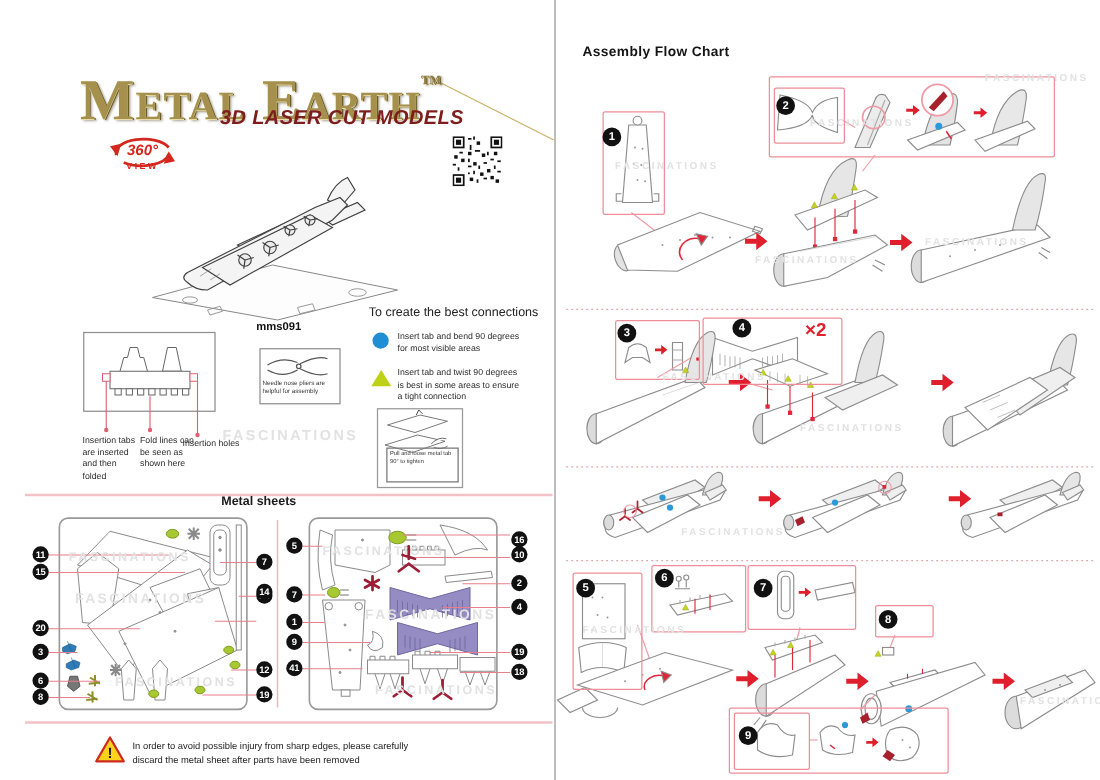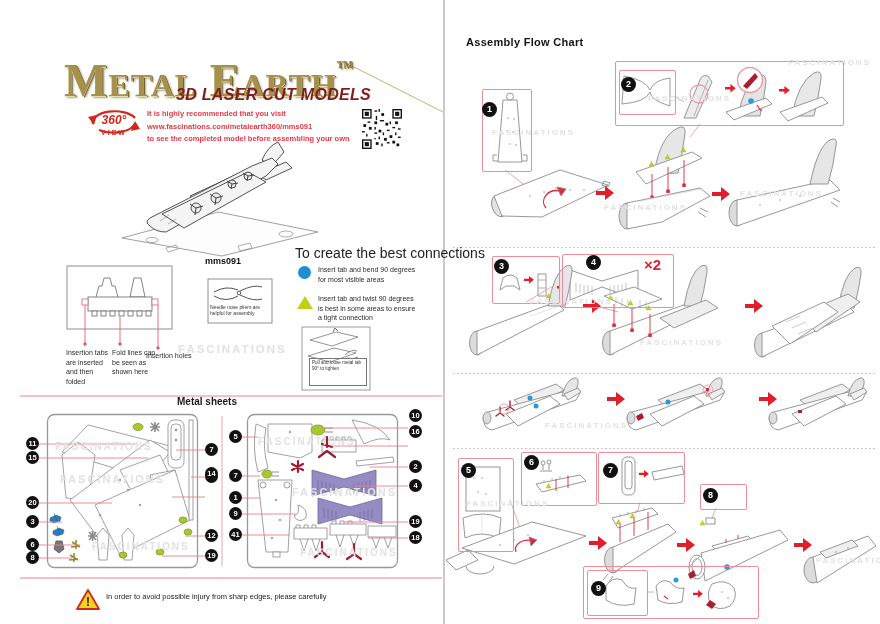--- a/index.html
+++ b/index.html
@@ -8,21 +8,21 @@
   .abs{position:absolute;}
   
   #logo{left:64px;top:42px;font-family:"Liberation Serif",serif;font-variant:small-caps;
         font-weight:bold;font-size:46px;line-height:46px;color:#a5914d;letter-spacing:1px;
         text-shadow:0 1px 0 #e8dca8,1px 1px 0 #6b5a22,2px 2px 2px rgba(60,45,10,.45);}
   #logo-tm{font-size:10px;vertical-align:28px;letter-spacing:0;font-variant:normal;color:#8c7a40;}
   #logo-sub{left:176px;top:86px;font-size:16px;font-style:italic;font-weight:bold;color:#7f1d1d;letter-spacing:.3px;}
   #rec{left:147px;top:108px;font-size:7.5px;line-height:12.5px;font-weight:600;color:#e63946;}
   
   .t7{font-size:7px;line-height:9.5px;color:#2c2c2c;}
-  #conn-header{left:295px;top:245px;font-size:14px;font-weight:500;color:#222;}
+  #conn-header{left:295px;top:245px;font-size:10px;font-weight:500;color:#222;}
   #mms{left:188px;top:256px;width:70px;text-align:center;font-size:9px;font-weight:bold;color:#111;}
   #sheets-title{left:150px;top:396px;width:114px;text-align:center;font-size:10px;font-weight:bold;color:#1a1a1a;}
   #flow-title{left:466px;top:36px;font-size:11px;font-weight:600;color:#141414;letter-spacing:.3px;}
   .wm{color:#e2e2e2;font-weight:bold;letter-spacing:2px;}
   .pinkbox{border:1.5px solid #ee8e9a;border-radius:2px;}
   .nbadge{width:13px;height:13px;border-radius:50%;background:#111;color:#fff;font-size:7.5px;
           font-weight:bold;text-align:center;line-height:13px;}
   .sbadge{width:15px;height:15px;border-radius:50%;background:#111;color:#fff;font-size:9px;
           font-weight:bold;text-align:center;line-height:15px;}
   .pline{background:#f2c2c6;height:1.5px;}
@@ -511,25 +511,20 @@
 
 <svg class="abs" style="left:86px;top:103px" width="56" height="40" viewBox="0 0 56 40">
   <path d="M7,21 A22,11 0 0 1 49,15" stroke="#d4281e" stroke-width="2.2" fill="none"></path>
   <polygon points="2,14 11,12 8,22" fill="#d4281e"></polygon>
   <path d="M49,20 A22,11 0 0 1 13,27" stroke="#d4281e" stroke-width="2.2" fill="none"></path>
   <polygon points="54,26 45,28 49,18" fill="#d4281e"></polygon>
   <text x="28" y="21" font-size="12" font-weight="bold" font-style="italic" fill="#d4281e" text-anchor="middle" font-family="Liberation Sans,sans-serif">360°</text>
   <text x="28" y="32" font-size="7" font-weight="bold" fill="#d4281e" text-anchor="middle" letter-spacing="2" font-family="Liberation Sans,sans-serif">VIEW</text>
 </svg>
 
-<div class="abs" id="rec">
-  <div>It is highly recommended that you visit</div>
-  <div>www.fascinations.com/metalearth360/mms091</div>
-  <div>to see the completed model before assembling your own</div>
-</div>
 
 <svg class="abs" style="left:362px;top:109px" width="40" height="40" viewBox="0 0 29 29">
   <rect x="0" y="0" width="29" height="29" fill="#fff"></rect>
   <g fill="#111">
     <rect x="0" y="0" width="7" height="7"></rect>
         <rect x="22" y="0" width="7" height="7"></rect>
         <rect x="0" y="22" width="7" height="7"></rect>
     <rect x="1" y="1" width="5" height="5" fill="#fff"></rect>
         <rect x="23" y="1" width="5" height="5" fill="#fff"></rect>
         <rect x="1" y="23" width="5" height="5" fill="#fff"></rect>
@@ -614,29 +609,30 @@
 <div class="abs nbadge" style="left:205px;top:470px">13</div>
 <div class="abs nbadge" style="left:205px;top:467px">14</div>
 <div class="abs nbadge" style="left:205px;top:529px">12</div>
 <div class="abs nbadge" style="left:205px;top:549px">19</div>
 
 <div class="abs nbadge" style="left:229px;top:430px">5</div>
 <div class="abs nbadge" style="left:229px;top:469px">7</div>
 <div class="abs nbadge" style="left:229px;top:491px">1</div>
 <div class="abs nbadge" style="left:229px;top:507px">9</div>
 <div class="abs nbadge" style="left:229px;top:528px">41</div>
-<div class="abs nbadge" style="left:409px;top:409px">10</div>
+<div class="abs nbadge" style="left:409px;top:437px">10</div>
 <div class="abs nbadge" style="left:409px;top:425px">16</div>
 <div class="abs nbadge" style="left:409px;top:460px">2</div>
 <div class="abs nbadge" style="left:409px;top:479px">4</div>
 <div class="abs nbadge" style="left:409px;top:515px">19</div>
 <div class="abs nbadge" style="left:409px;top:531px">18</div>
 
 <div class="abs warntxt" style="left:106px;top:591px;width:300px">
   <div>In order to avoid possible injury from sharp edges, please carefully</div>
+  <div>discard the metal sheet after parts have been removed</div>
 </div>
 
 <div class="abs" id="flow-title">Assembly Flow Chart</div>
 
 <div class="abs pinkbox" style="left:482px;top:89px;width:48px;height:81px"></div>
 <div class="abs pinkbox" style="left:615px;top:61px;width:227px;height:63px"></div>
 <div class="abs pinkbox" style="left:619px;top:70px;width:55px;height:43px"></div>
 <div class="abs pinkbox" style="left:492px;top:256px;width:66px;height:46px"></div>
 <div class="abs pinkbox" style="left:562px;top:254px;width:110px;height:52px"></div>
 <div class="abs pinkbox" style="left:458px;top:458px;width:54px;height:92px"></div>

